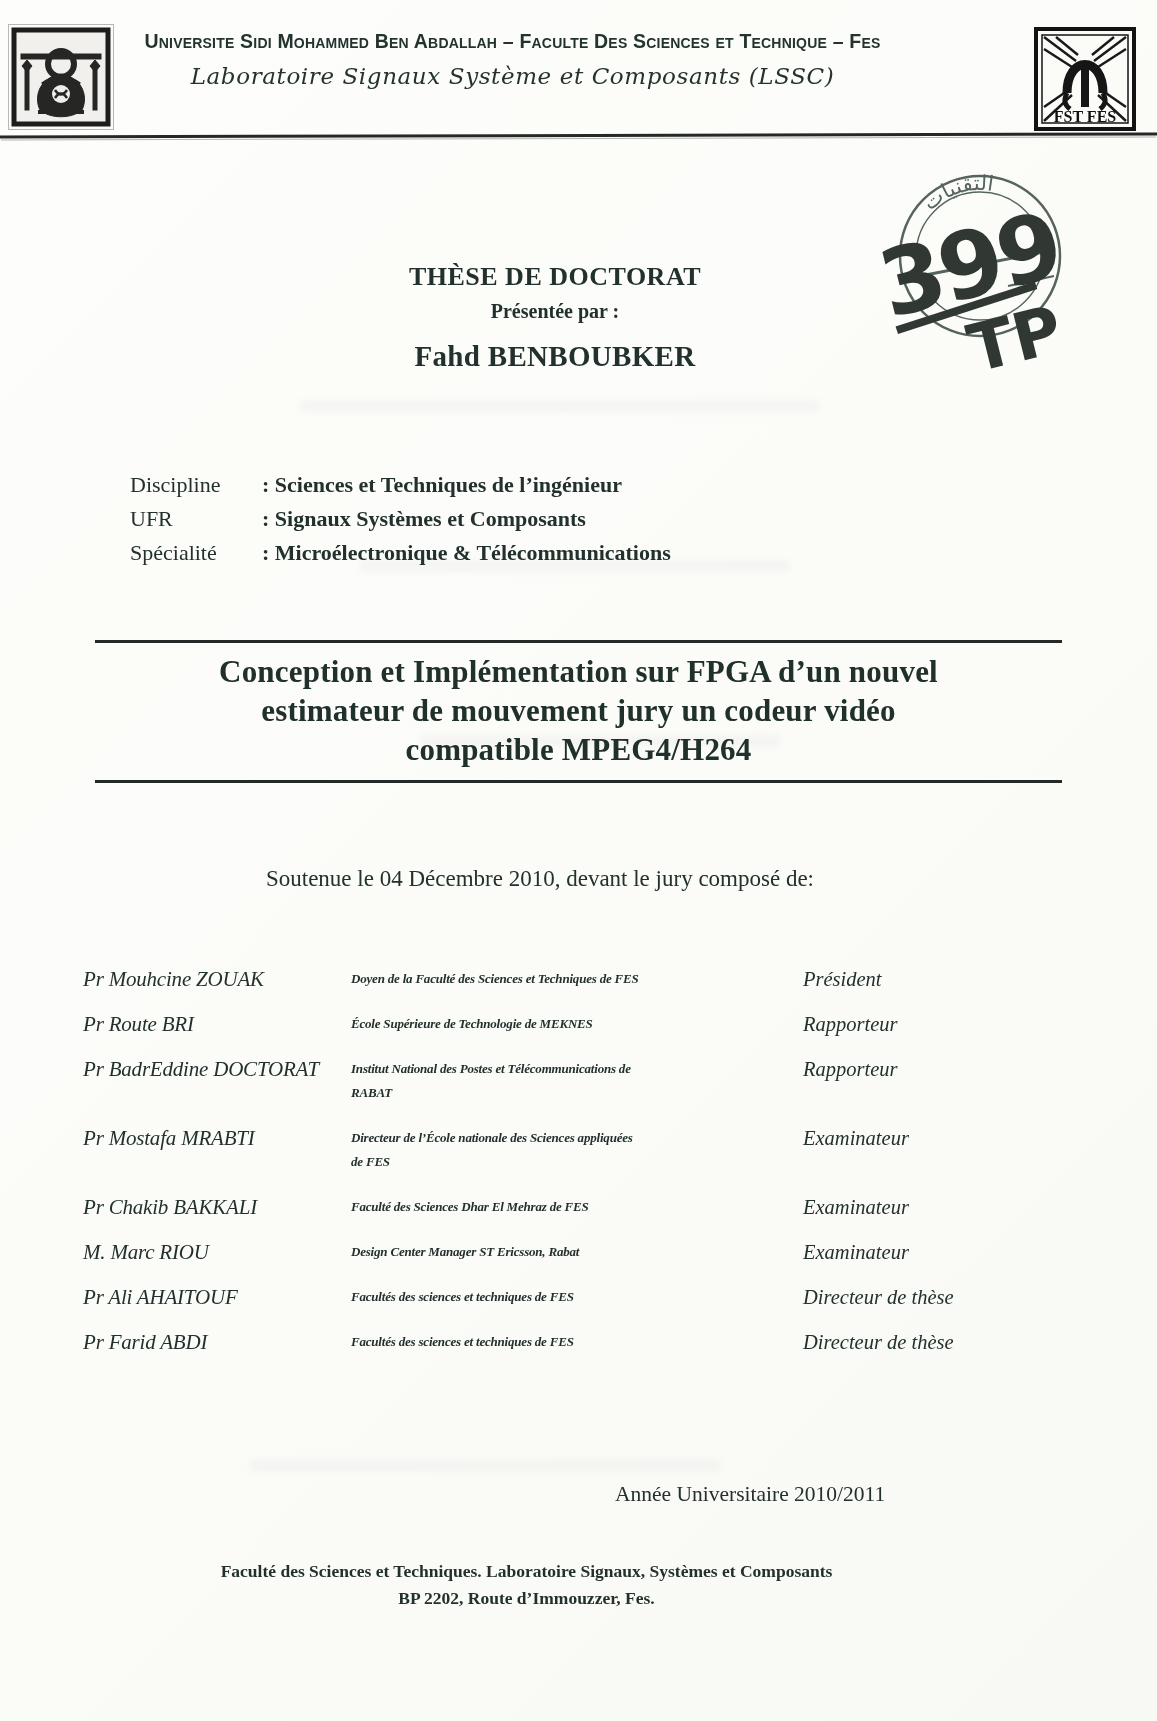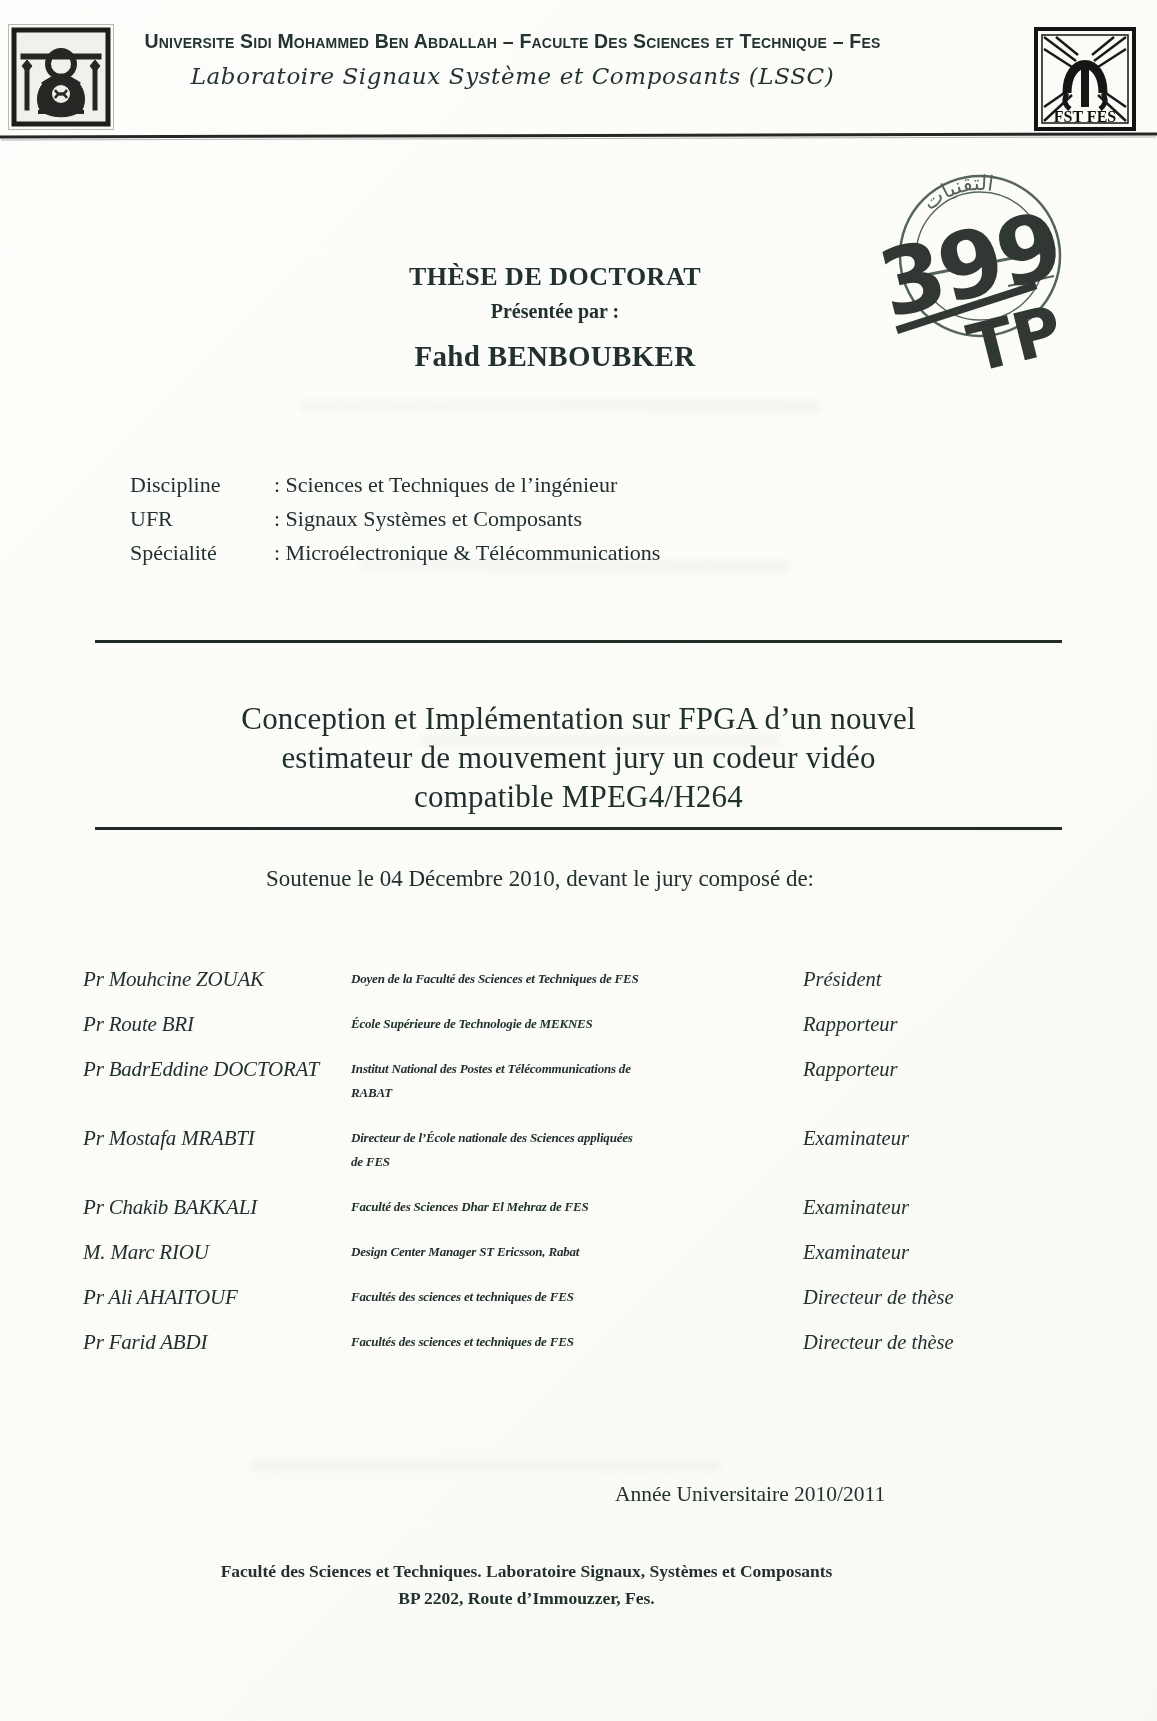--- a/index.html
+++ b/index.html
@@ -37,28 +37,28 @@
   
   .thesis-head { position:absolute; left:145px; top:262px; width:820px; text-align:center; }
   .th-heading { font-size:26px; font-weight:700; letter-spacing:.5px; line-height:30px; }
   .th-presented { font-size:20px; font-weight:700; margin-top:8px; line-height:22px; }
   .th-author { font-size:29px; font-weight:700; margin-top:18px; letter-spacing:.3px; }
 
   
   .info { position:absolute; left:130px; top:474px; font-size:22px; line-height:22px; }
   .info-row { display:flex; margin-bottom:12px; }
   .info-label { width:132px; }
-  .info-value { font-weight:400;margin-left:12px; }
+  .info-value { font-weight:700; }
 
   
   .title-block { position:absolute; left:95px; top:640px; width:967px; text-align:center; }
   .trule { height:3px; background:#242a27; box-shadow:0 4px 0 -2.2px rgba(36,42,39,.55); }
   .trule.bottom { box-shadow:0 -4px 0 -2.2px rgba(36,42,39,.45); }
-  .title-text { padding:9px 0 11px; font-size:31px; line-height:39px; font-weight:400;
-                letter-spacing:.2px; color:#20302b;margin-top:47px; }
+  .title-text { padding:9px 0 11px; font-size:31px; line-height:39px; font-weight:700;
+                letter-spacing:.2px; color:#20302b; }
 
   
   .soutenue { position:absolute; left:0; top:866px; width:1080px; text-align:center; font-size:23px; }
 
   
   .jury { position:absolute; left:83px; top:967px; width:1000px;font-style:italic; }
   .jury-row { display:grid; grid-template-columns:268px 452px 1fr; margin-bottom:21px; }
   .j-name { font-size:21px; letter-spacing:-.2px; line-height:24px; }
   .j-affil { font-size:13px; font-weight:700; letter-spacing:-.2px; line-height:24px; white-space:pre-line; }
   .j-role { font-size:20.5px; line-height:24px; }

